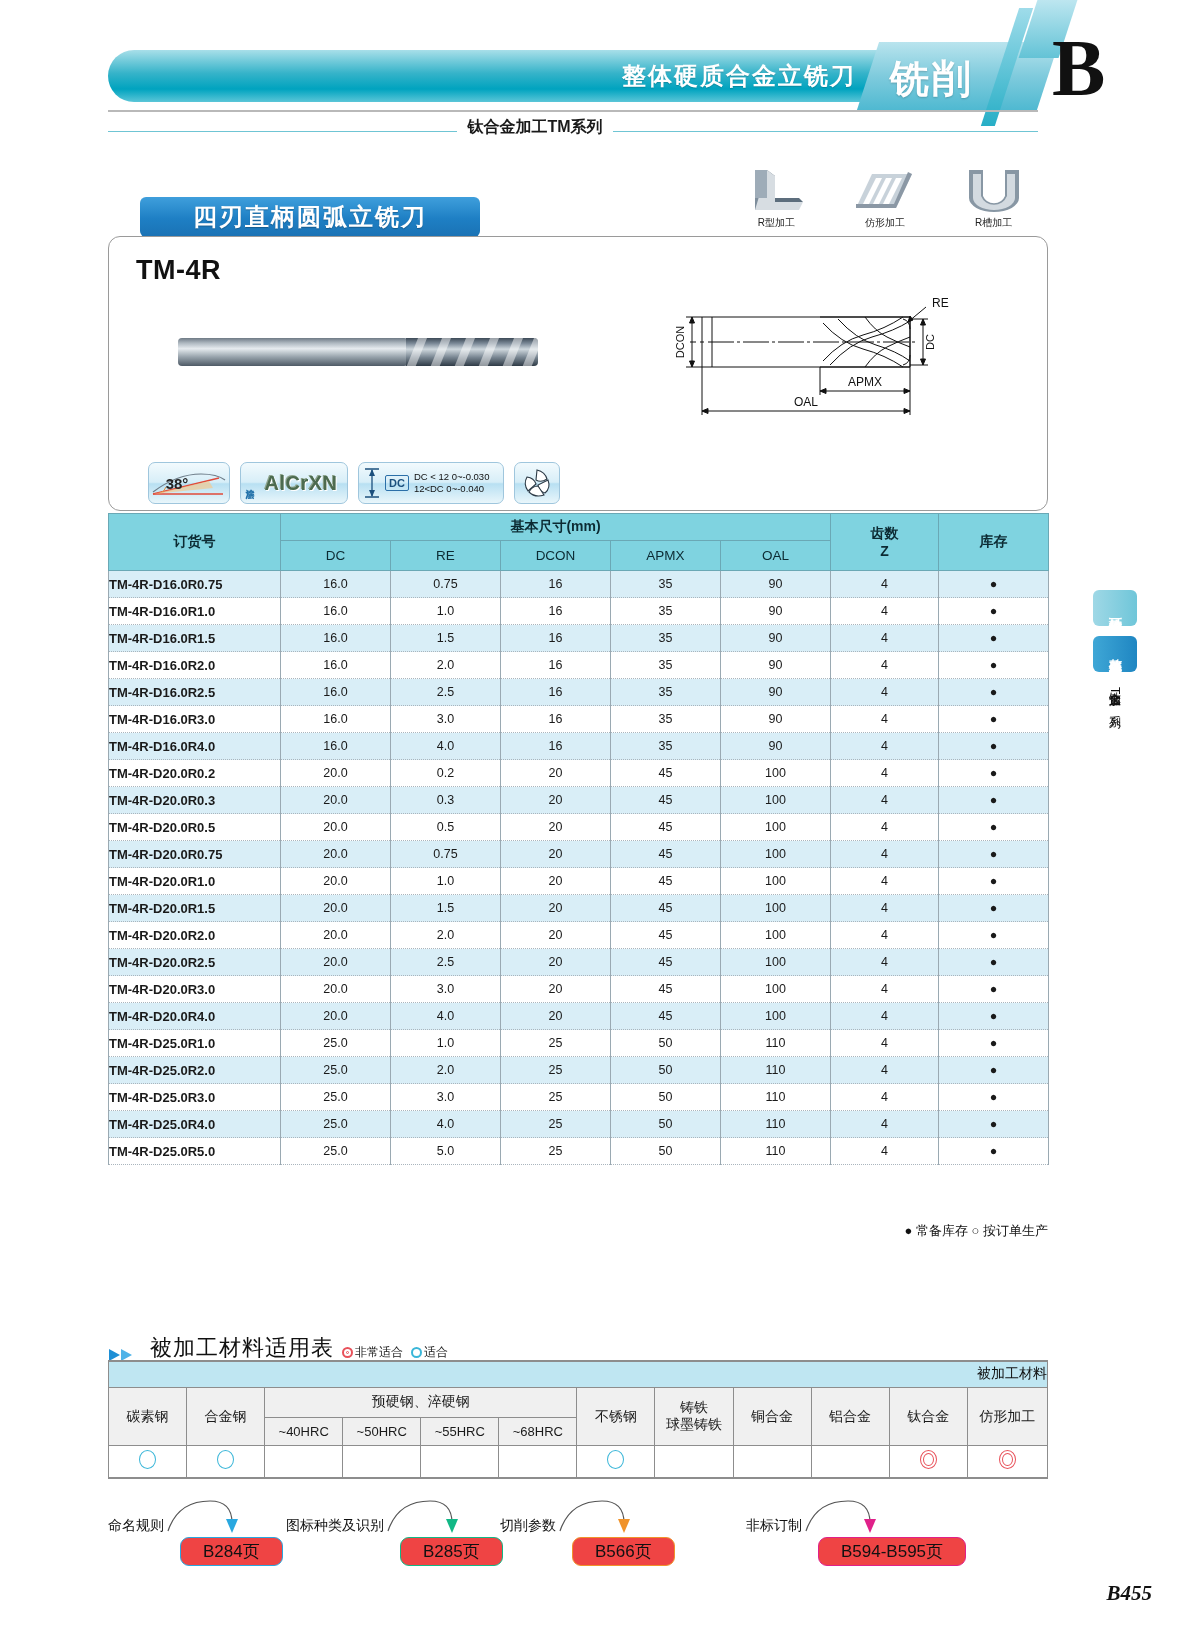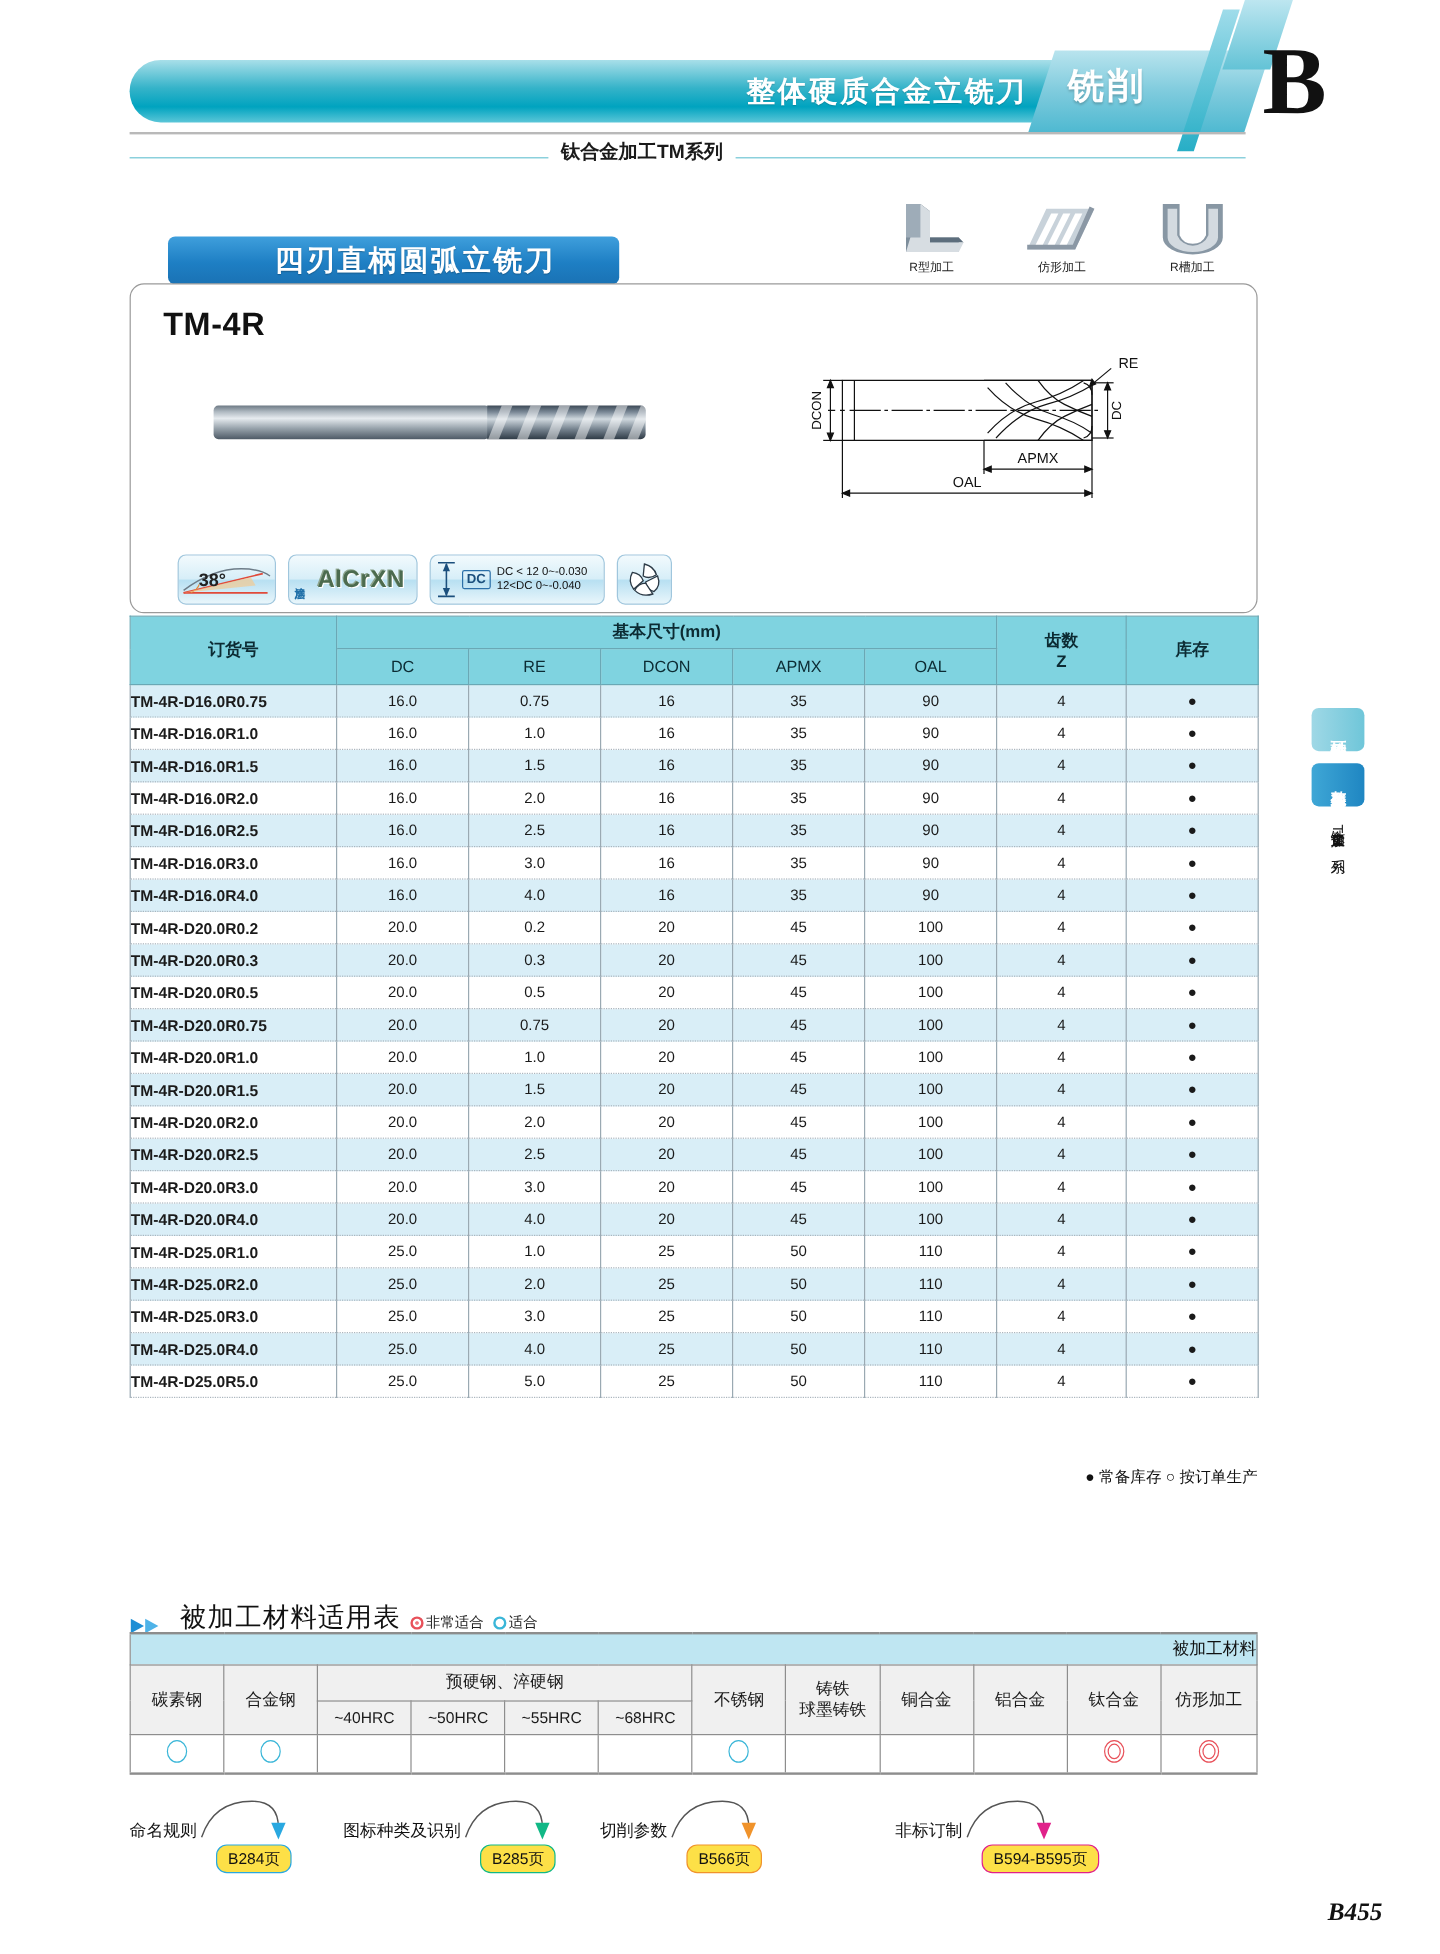--- a/index.html
+++ b/index.html
@@ -46,21 +46,21 @@
     position: absolute;
     left: 868px; top: 42px;
     width: 180px; height: 68px;
     background: linear-gradient(to bottom, #b9e4ee 0%, #7fcbdd 50%, #4fb9d1 100%);
     transform: skewX(-18deg);
   }
   .hdr-paral-label {
     position: absolute;
     left: 890px; top: 52px;
     width: 120px;
-    font-size: 30px;
+    font-size: 39px;
     font-weight: bold;
     color: #ffffff;
     letter-spacing: 3px;
     text-shadow: 0 1px 2px rgba(0,0,0,.2);
   }
   .hdr-slash {
     position: absolute;
     left: 1000px; top: 8px;
     width: 14px; height: 118px;
     background: linear-gradient(to bottom, #9fdcea, #27aec6);
@@ -117,21 +117,20 @@
     background: linear-gradient(to bottom, #3f9fdc 0%, #1e7fc4 55%, #1a72b4 100%);
     border-radius: 6px;
     color: #ffffff;
     font-size: 24px;
     font-weight: bold;
     letter-spacing: 2px;
     display: flex;
     align-items: center;
     justify-content: center;
     text-shadow: 0 1px 1px rgba(0,0,0,.25);
-    padding-left: 36px;
   }
 
   
   .app-icons {
     position: absolute;
     left: 735px; top: 168px;
     width: 300px; height: 68px;
     display: flex;
     gap: 26px;
   }
@@ -419,23 +418,23 @@
     position: absolute;
     left: 0; top: 22px;
     font-size: 14px;
     color: #111;
     white-space: nowrap;
   }
   .ref .pill {
     position: absolute;
     top: 42px;
     border-radius: 9px;
-    padding: 2px 9px;
-    font-size: 13px;
-    background: #fde047;
+    padding: 2px 22px;
+    font-size: 17px;
+    background: #ef4444;
     white-space: nowrap;
   }
   .page-no {
     position: absolute;
     right: 48px; bottom: 22px;
     font-family: "Liberation Serif", "DejaVu Serif", serif;
     font-style: italic;
     font-size: 21px;
     font-weight: bold;
     color: #111;

